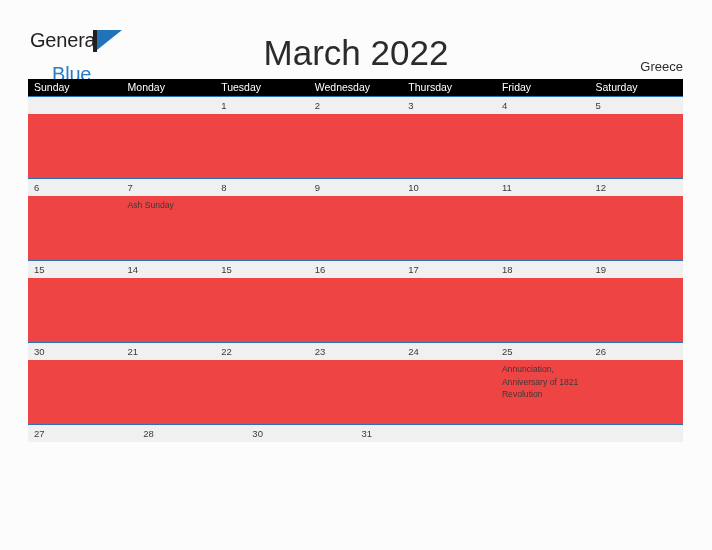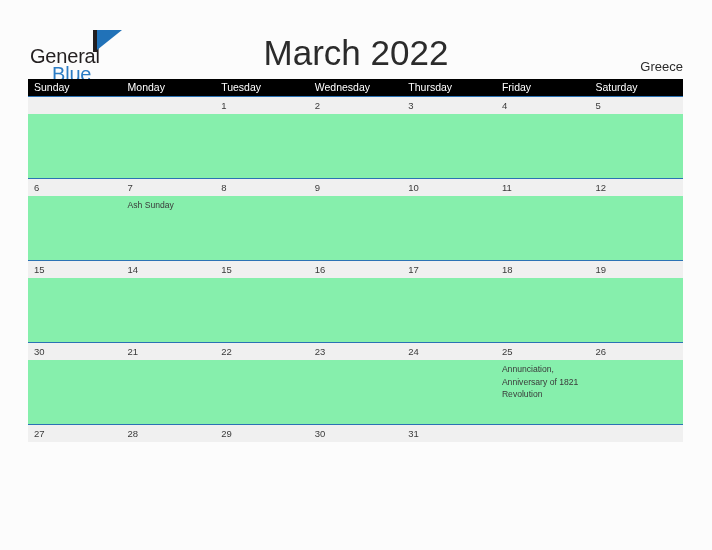--- a/index.html
+++ b/index.html
@@ -30,21 +30,21 @@
   .logo {
     position: absolute;
     left: 30px;
     top: 29px;
     width: 100px;
     height: 42px;
   }
   .logo-general {
     position: absolute;
     left: 0;
-    top: 16px;
+    top: 0;
     font-size: 20px;
     color: #231f20;
     letter-spacing: -0.2px;
     line-height: 22px;
     white-space: nowrap;
   }
   .logo-blue {
     position: absolute;
     left: 22px;
     top: 34px;
@@ -142,21 +142,21 @@
     flex: 1 1 0;
     font-size: 9.5px;
     color: #3a3a3a;
     line-height: 17px;
     padding-left: 6px;
     box-sizing: border-box;
   }
   .week-body {
     display: flex;
     width: 100%;
-    background: #86efac;
+    background: #ef4444;
   }
   .week-body .cell {
     flex: 1 1 0;
     padding: 3px 6px 0 6px;
     box-sizing: border-box;
     overflow: hidden;
   }
   .event {
     font-size: 8.6px;
     color: #3a3a3a;
@@ -336,21 +336,20 @@
         <div class="cell">
             <div class="event"></div>
           </div>
       </div>
     </div>
 
     <div class="week">
       <div class="week-dates">
         <div class="daynum">27</div>
         <div class="daynum">28</div>
-        <div class="daynum">29</div>
         <div class="daynum">30</div>
         <div class="daynum">31</div>
         <div class="daynum"></div>
         <div class="daynum"></div>
       </div>
       <div class="week-body h-zero">
         <div class="cell">
             <div class="event"></div>
           </div>
         <div class="cell">

